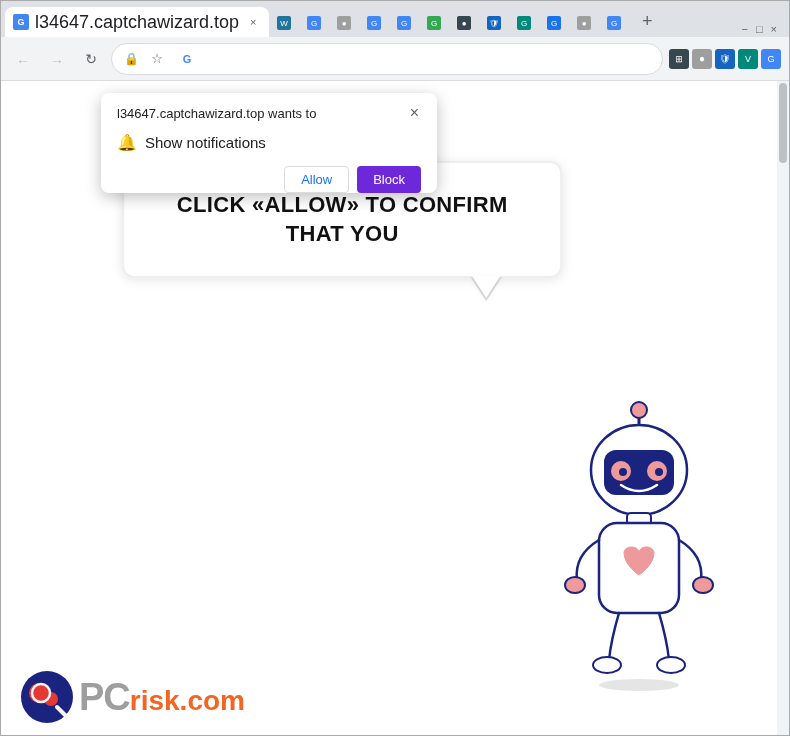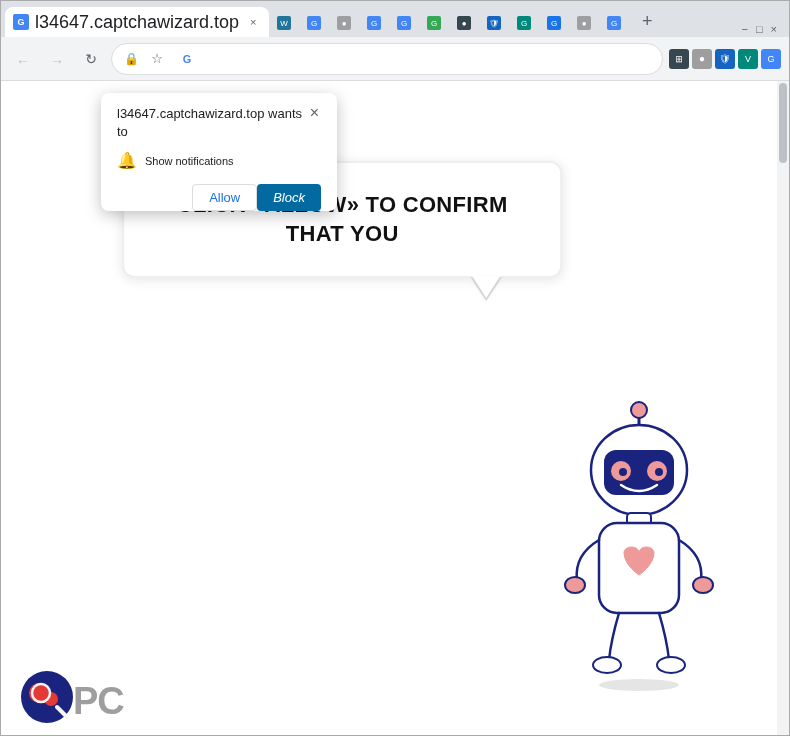--- a/index.html
+++ b/index.html
@@ -138,21 +138,21 @@
 
     
     .notif-popup {
       position: absolute;
       top: 12px;
       left: 100px;
       background: #fff;
       border-radius: 8px;
       box-shadow: 0 4px 16px rgba(0,0,0,0.25);
       padding: 12px 16px 0;
-      width: 236px;
+      width: 336px;
       z-index: 100;
     }
     .notif-popup-header {
       display: flex;
       justify-content: space-between;
       align-items: flex-start;
       margin-bottom: 10px;
     }
     .notif-popup-title {
       font-size: 13px;
@@ -172,44 +172,44 @@
       display: flex;
       align-items: center;
       gap: 8px;
       margin-bottom: 14px;
     }
     .notif-bell {
       font-size: 16px;
       color: #5f6368;
     }
     .notif-popup-label {
-      font-size: 11px;
+      font-size: 15px;
       color: #202124;
     }
     .notif-popup-buttons {
       display: flex;
       justify-content: flex-end;
+      gap: 8px;
     }
     .notif-btn {
       padding: 5px 16px;
       border-radius: 4px;
       font-size: 13px;
       cursor: pointer;
       border: none;
       font-weight: 500;
     }
     .notif-btn-allow {
       background: #fff;
       color: #1a73e8;
       border: 1px solid #dadce0;
     }
     .notif-btn-block {
-      background: #0369a1;
+      background: #6d28d9;
       color: #fff;
-      font-style: italic;
     }
 
     
     .page-main {
       width: 100%;
       height: 100%;
       background: #fff;
       display: flex;
       flex-direction: column;
       align-items: center;
@@ -269,22 +269,22 @@
       width: 200px;
       height: 300px;
     }
 
     
     .pcrisk-brand {
       position: absolute;
       bottom: 12px;
       left: 20px;
       display: flex;
-      align-items: flex-end;
-      gap: 0;
+      align-items: center;
+      gap: 6px;
     }
 
     .small-tab {
       width: 28px; height: 28px;
       background: #dee1e6;
       border-radius: 6px 6px 0 0;
       margin: 0 1px;
       display: flex; align-items: center; justify-content: center;
     }
     .small-tab-icon {
@@ -455,20 +455,21 @@
         <svg width="52" height="52" viewBox="0 0 52 52">
           <circle cx="26" cy="26" r="26" fill="#1a237e"></circle>
           <circle cx="18" cy="22" r="10" fill="#e53935"></circle>
           <circle cx="30" cy="28" r="7" fill="#e53935"></circle>
 
           <line x1="36" y1="36" x2="46" y2="46" stroke="#f5f5f5" stroke-width="4" stroke-linecap="round"></line>
           <circle cx="20" cy="22" r="9" fill="none" stroke="#f5f5f5" stroke-width="2.5"></circle>
         </svg>
         <div style="display:flex; align-items:baseline;">
           <span style="font-size:38px; font-weight:900; color:#9e9e9e; letter-spacing:-1px;">PC</span>
+          <span style="font-size:28px; font-weight:700; color:#f26522;">risk.com</span>
         </div>
       </div>
 
     </div>
 
     <div class="scrollbar">
       <div class="scrollbar-thumb"></div>
     </div>
 
   </div>

